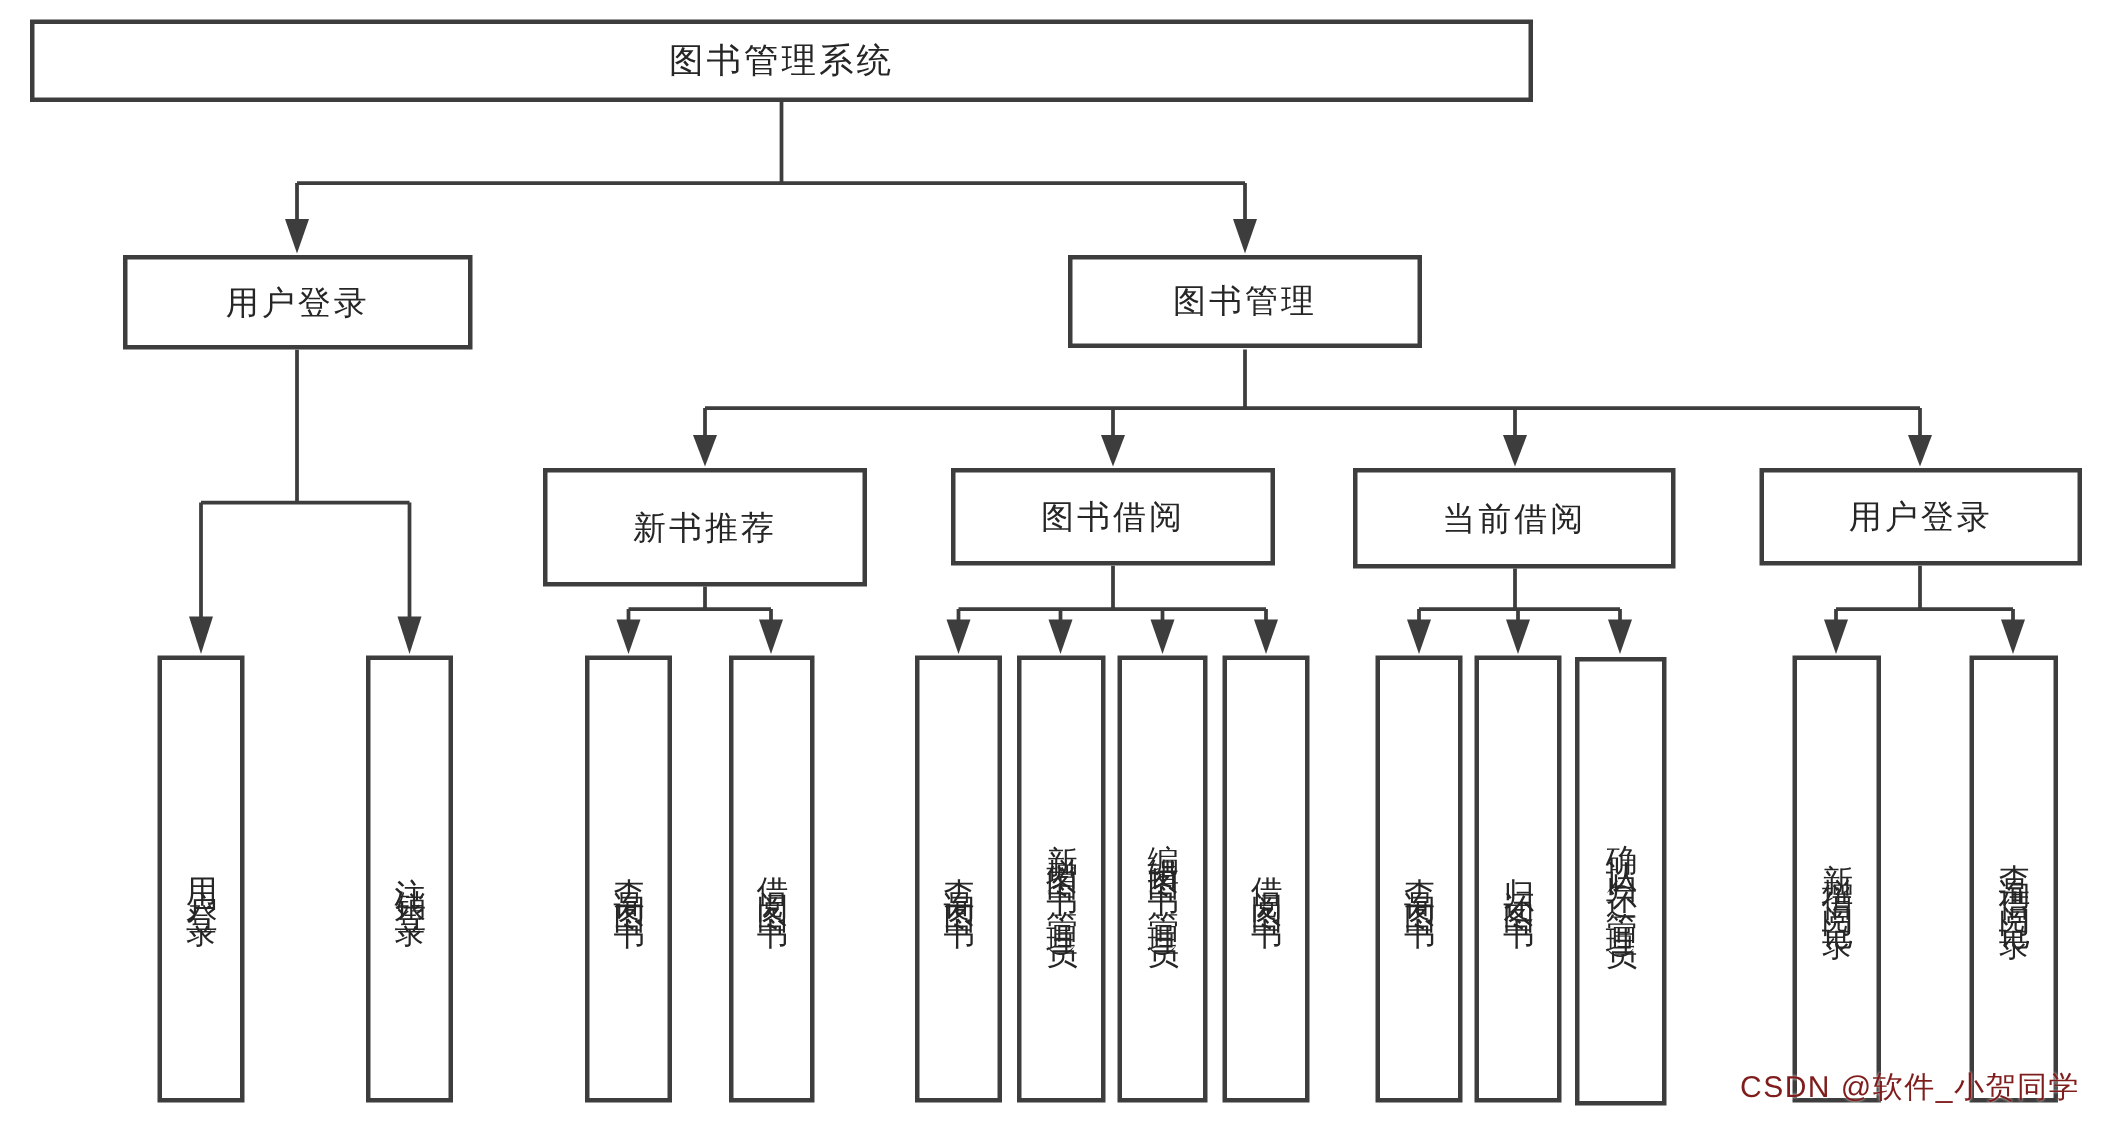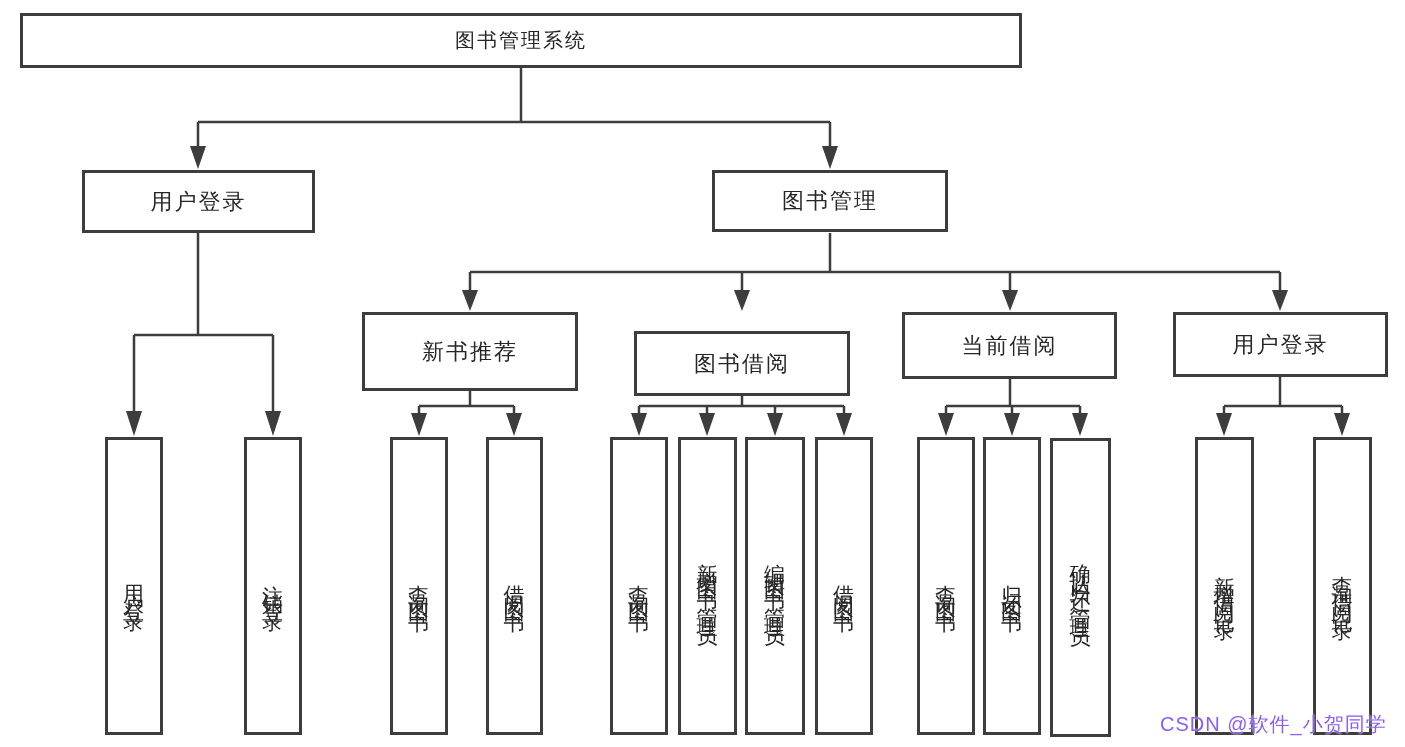--- a/index.html
+++ b/index.html
@@ -27,35 +27,35 @@
     align-items: center;
     justify-content: center;
     text-align: center;
   }
   .h-label {
     font-size: 22px;
     letter-spacing: 2px;
     color: #262626;
     white-space: nowrap;
   }
-  .root-label { font-size: 20px; }
+  .root-label { font-size: 23px; }
   .v-label {
     writing-mode: vertical-rl;
     text-orientation: mixed;
     font-size: 21px;
     letter-spacing: 9px;
     color: #262626;
     line-height: 1;
   }
   .watermark {
     position: absolute;
     left: 1160px;
     top: 711px;
     font-size: 20px;
-    color: #8b5cf6;
+    color: #7f1d1d;
     letter-spacing: 1px;
     white-space: nowrap;
     text-shadow: 0 0 2px #ffffff;
   }
 </style>
 </head>
 <body>
 
 <div class="stage">
 
@@ -99,21 +99,21 @@
   <div class="node" style="left:82px; top:170px; width:233px; height:63px;">
     <span class="h-label">用户登录</span>
   </div>
   <div class="node" style="left:712px; top:170px; width:236px; height:62px;">
     <span class="h-label">图书管理</span>
   </div>
 
   <div class="node" style="left:362px; top:312px; width:216px; height:79px;">
     <span class="h-label">新书推荐</span>
   </div>
-  <div class="node" style="left:634px; top:312px; width:216px; height:65px;margin-top:19px;">
+  <div class="node" style="left:634px; top:312px; width:216px; height:65px;">
     <span class="h-label">图书借阅</span>
   </div>
   <div class="node" style="left:902px; top:312px; width:215px; height:67px;">
     <span class="h-label">当前借阅</span>
   </div>
   <div class="node" style="left:1173px; top:312px; width:215px; height:65px;">
     <span class="h-label">用户登录</span>
   </div>
 
   <div class="node" style="left:105px; top:437px; width:58px; height:298px;">

